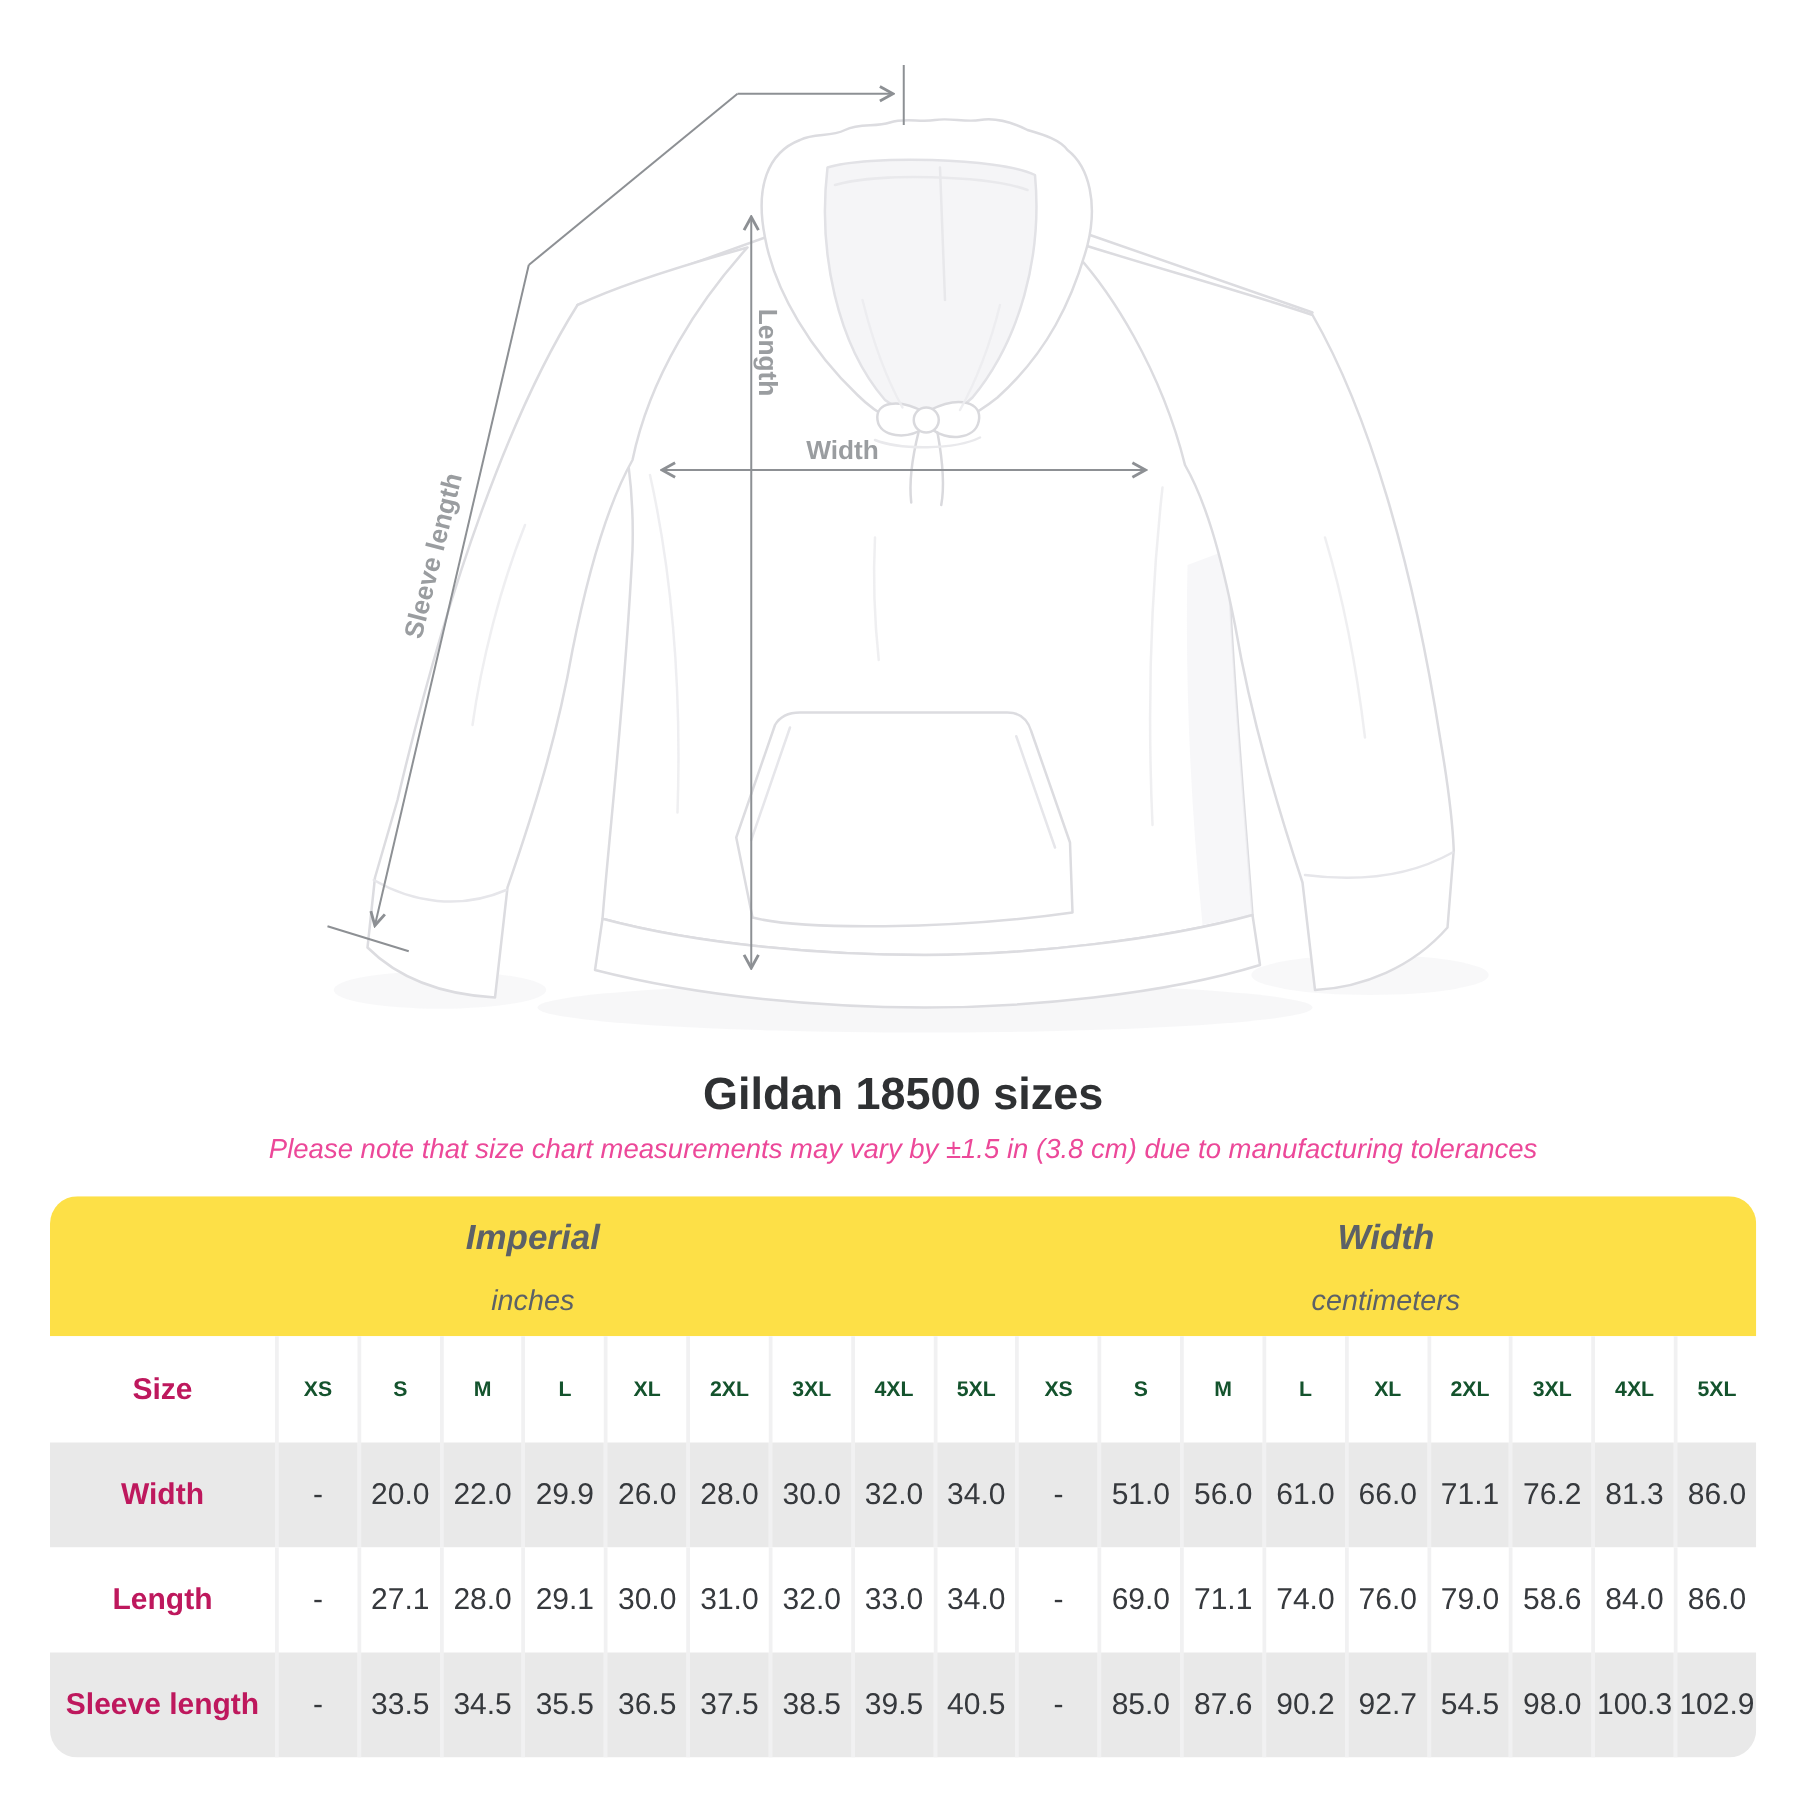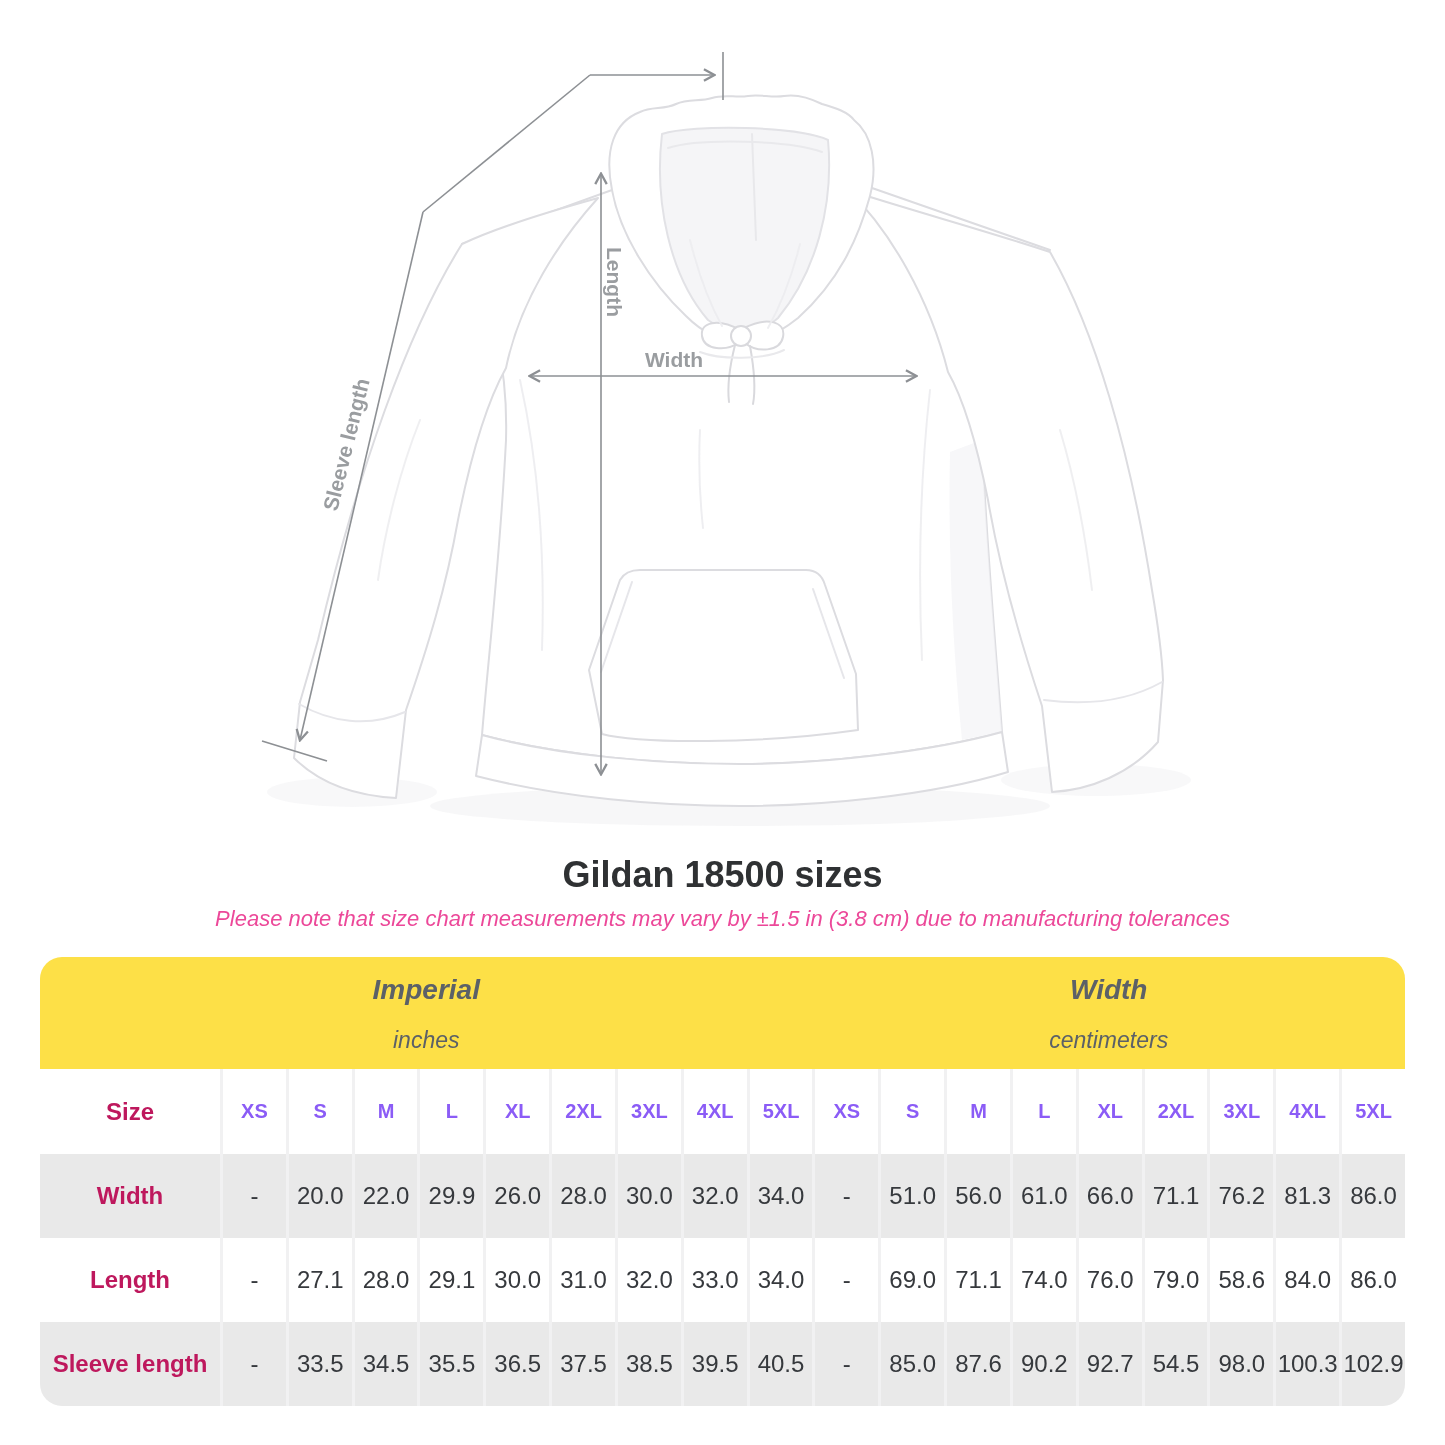--- a/index.html
+++ b/index.html
@@ -25,21 +25,21 @@
   .group-name{font-size:28px;font-weight:bold;font-style:italic;color:#5c6167;line-height:34px;}
   .group-unit{font-size:23px;font-style:italic;color:#5c6167;font-weight:normal;line-height:28px;margin-top:19px;}
   #size-row th{height:85px;background:#ffffff;}
   #table-body tr{height:84px;}
   #table-body tr.row-gray > *{background:#e9e9e9;}
   #table-body tr.row-white > *{background:#ffffff;}
   th,td{padding:0;text-align:center;vertical-align:middle;}
   #size-row > *:not(:first-child),
   #table-body tr > *:not(:first-child){border-left:3px solid #f1f1f2;}
   .label-cell{font-size:24px;font-weight:bold;color:#be185d;}
-  .size-cell{font-size:20px;font-weight:bold;color:#8b5cf6;}
+  .size-cell{font-size:17px;font-weight:bold;color:#14532d;}
   .value-cell{font-size:24px;font-weight:normal;color:#36393d;}
 </style>
 </head>
 <body>
 
 <div class="page">
 
   <div class="figure">
     <svg width="1445" height="835" viewBox="0 0 1445 835" xmlns="http://www.w3.org/2000/svg">
       <defs>

